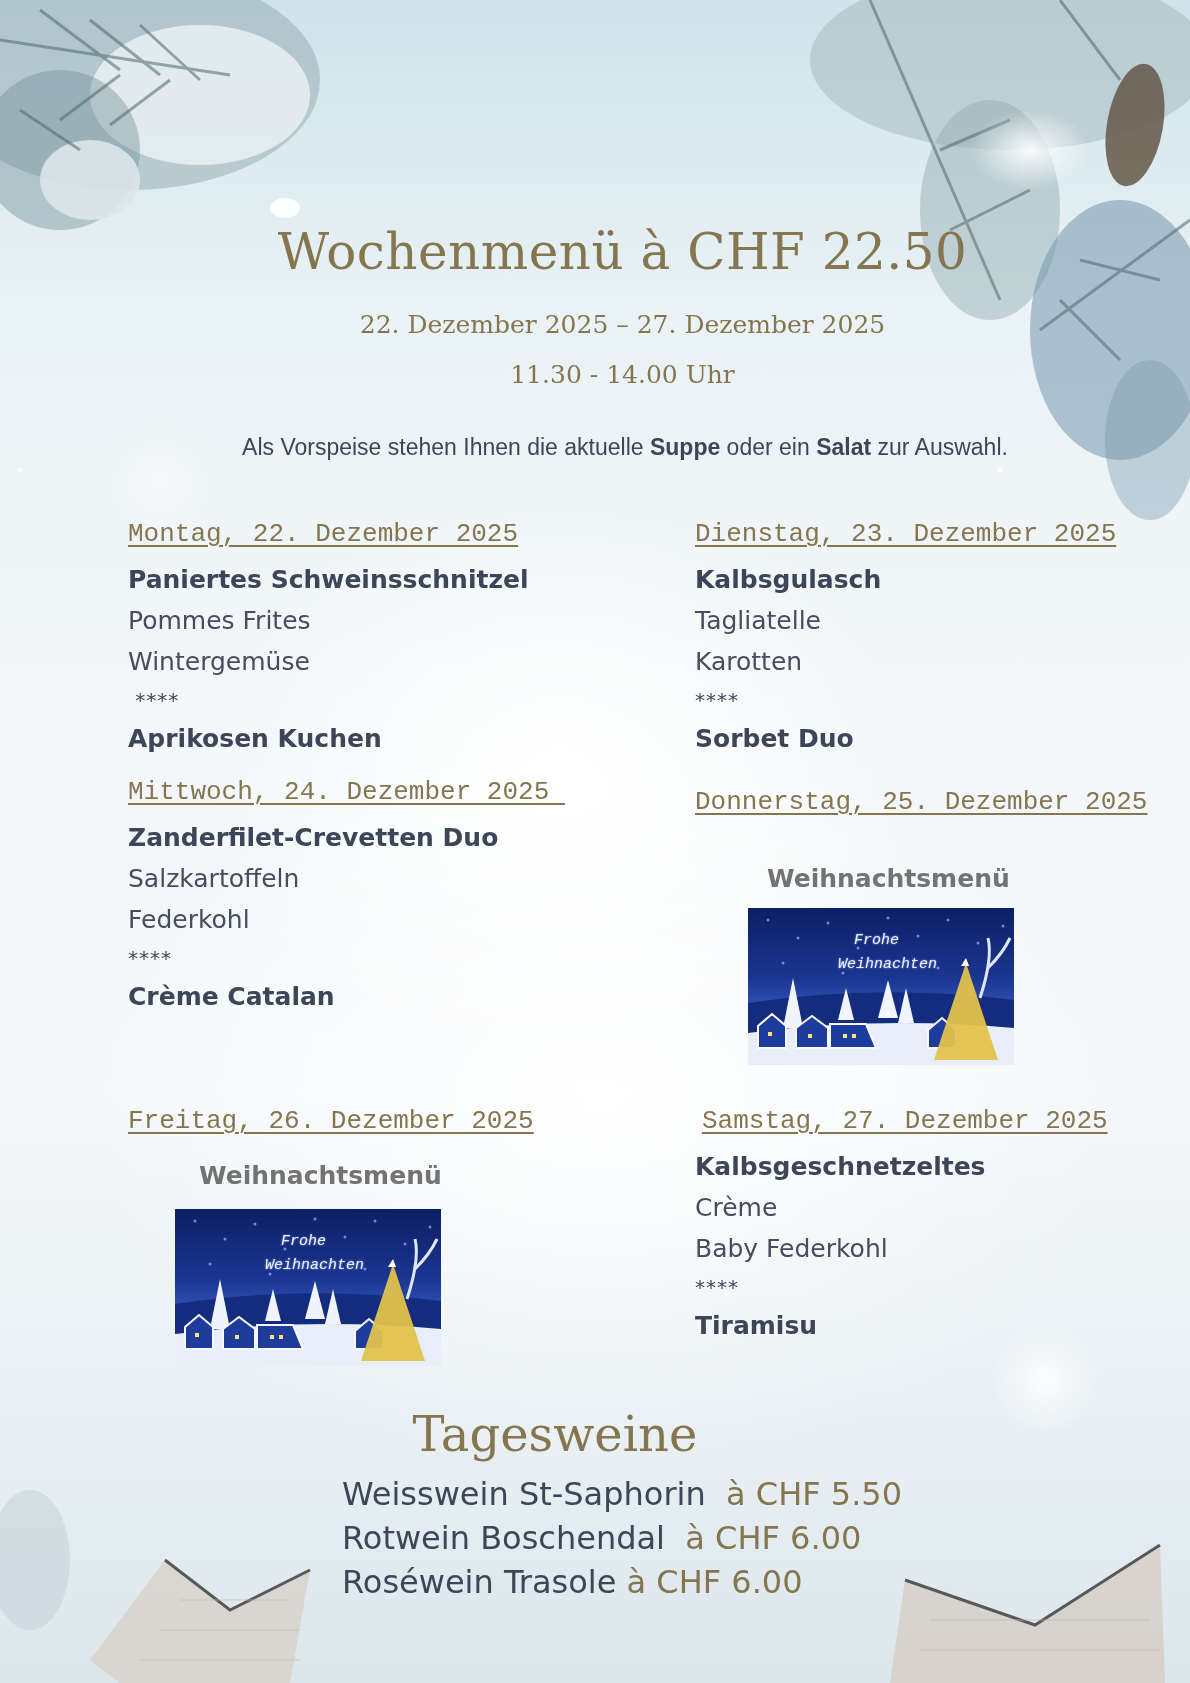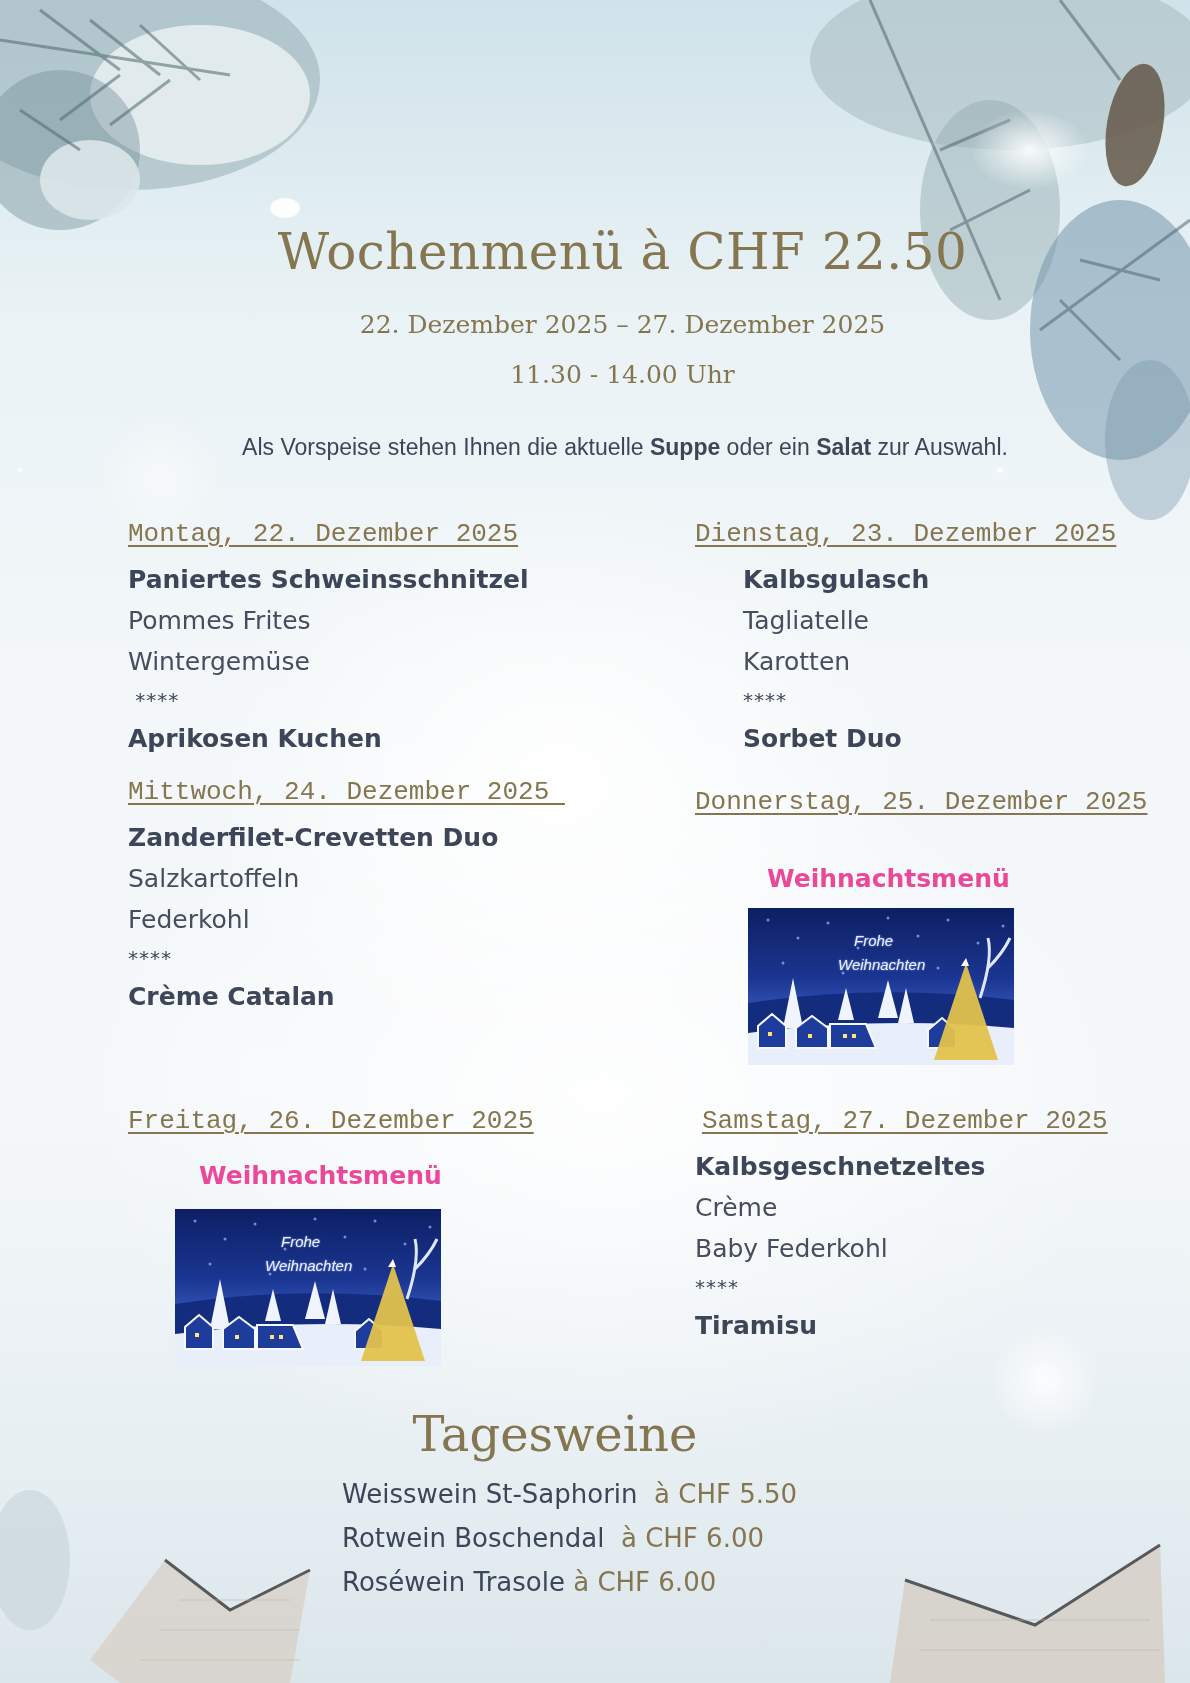--- a/index.html
+++ b/index.html
@@ -43,37 +43,37 @@
     font-family: "DejaVu Sans", sans-serif;
     font-size: 25px; line-height: 41px; color: #3d4658;
   }
   .dish.main { font-weight: bold; }
   .dish.side { font-weight: normal; color: #454d5e; }
   .dish.sep { font-size: 20px; letter-spacing: 1px; line-height: 36px; }
   .dish.dessert { font-weight: bold; }
 
   .xmas-label {
     font-family: "DejaVu Sans", sans-serif;
-    font-size: 25px; font-weight: bold; color: #ec4899; line-height: 30px; text-align: right;
+    font-size: 25px; font-weight: bold; color: #737373; line-height: 30px; text-align: right;
   }
   .xmas-card {
     position: absolute; overflow: hidden;
     background: linear-gradient(180deg, #0d1f63 0%, #1b3692 45%, #2e4fb0 62%, #dfe8f7 78%, #f4f7fc 100%);
   }
   .xmas-card .script {
-    position: absolute; color: #e8eefc; font-family: Liberation Sans, sans-serif;
+    position: absolute; color: #e8eefc; font-family: Liberation Mono, monospace;
     font-style: italic; font-size: 15px; line-height: 18px; text-shadow: 0 0 2px #9fb4ff;
   }
 
   .wines-title {
     left: 0; width: 1110px; text-align: center; top: 1404px;
     font-family: "DejaVu Serif", "Liberation Serif", serif;
     font-size: 48px; line-height: 60px;
   }
-  .wine { font-size: 26px; line-height: 44px; font-family: "DejaVu Sans", sans-serif; }
+  .wine { font-size: 32px; line-height: 44px; font-family: "DejaVu Sans", sans-serif; }
   .wine .wname { color: #3d4658; }
   .wine .wprice { color: #857650; }
 </style>
 </head>
 <body>
 
 <div class="layer" style="left:0;top:0;width:1190px;height:1683px;">
   <svg width="1190" height="1683" viewBox="0 0 1190 1683">
     <defs>
       <radialGradient id="frost" cx="50%" cy="50%" r="50%">
@@ -158,21 +158,21 @@
     <div class="dish main">Paniertes Schweinsschnitzel</div>
     <div class="dish side">Pommes Frites</div>
     <div class="dish side">Wintergemüse</div>
     <div class="dish sep" style="white-space:pre;"> ****</div>
     <div class="dish dessert">Aprikosen Kuchen</div>
   </div>
 </div>
 
 <div class="abs" style="left:695px;top:518px;">
   <div class="day-head">Dienstag, 23. Dezember 2025</div>
-  <div style="margin-top:9px;margin-left:48px;">
+  <div style="margin-top:9px;">
     <div class="dish main">Kalbsgulasch</div>
     <div class="dish side">Tagliatelle</div>
     <div class="dish side">Karotten</div>
     <div class="dish sep">****</div>
     <div class="dish dessert">Sorbet Duo</div>
   </div>
 </div>
 
 <div class="abs" style="left:128px;top:776px;">
   <div class="day-head" style="white-space:pre;">Mittwoch, 24. Dezember 2025 </div>

